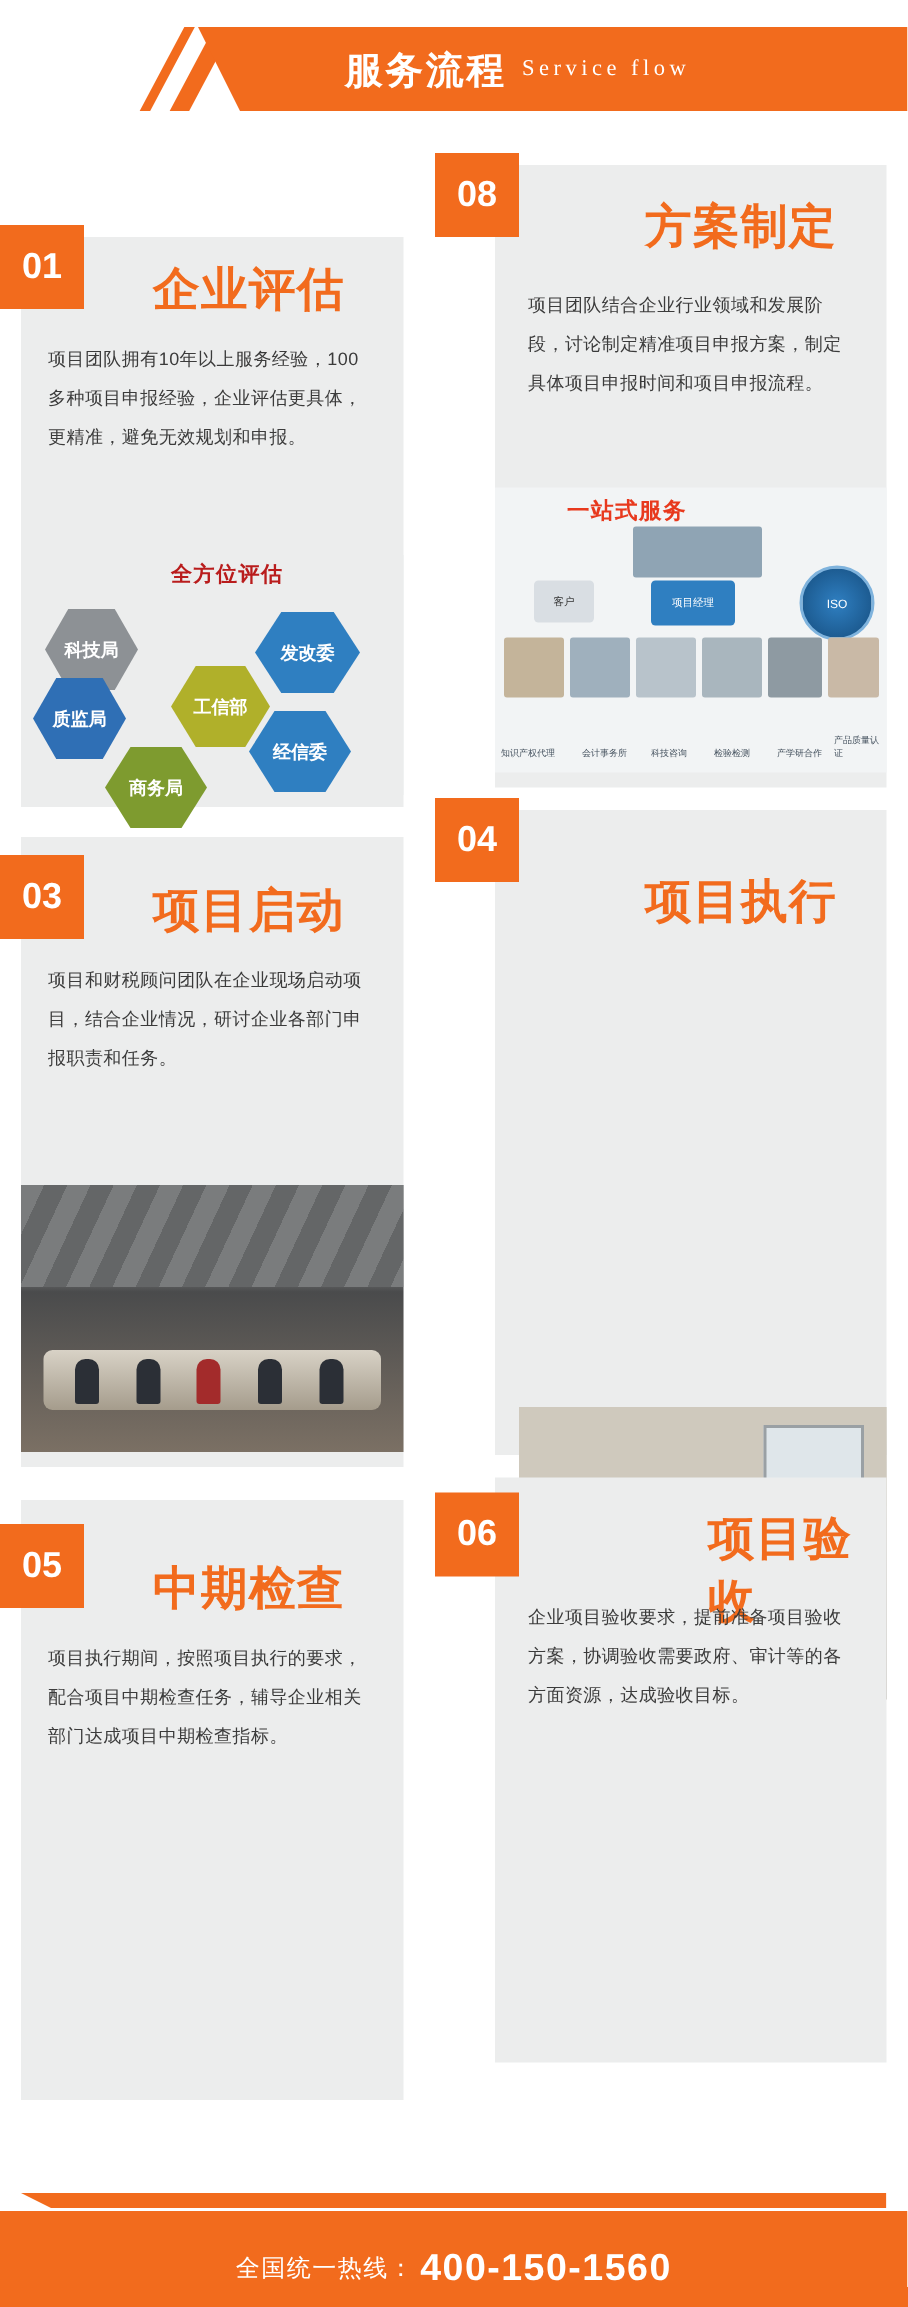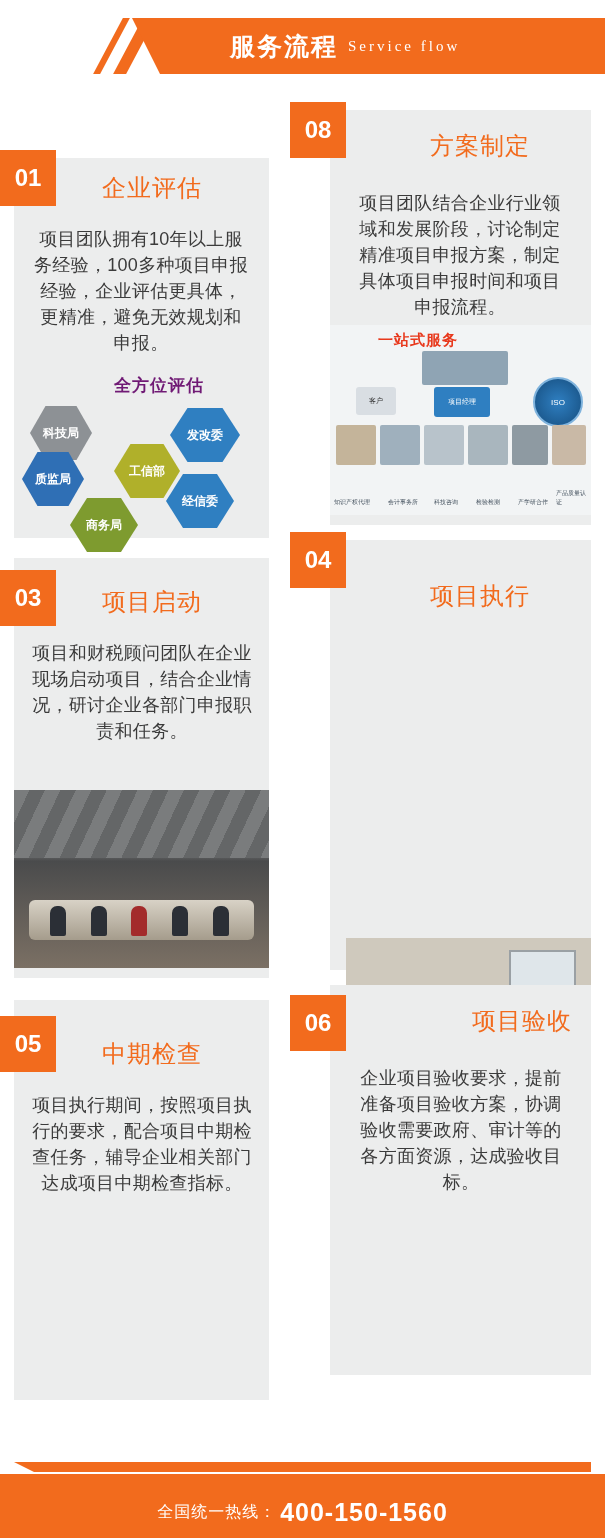--- a/index.html
+++ b/index.html
@@ -49,38 +49,37 @@
     width:56px;height:56px;
     background:#f26b1d;
     color:#ffffff;
     font-size:24px;font-weight:bold;
     display:flex;align-items:center;justify-content:center;
     font-family:"Liberation Sans",sans-serif;
   }
   .card-title{
     position:absolute;
     color:#f26b1d;
-    font-size:24px;font-weight:normal;letter-spacing:1px;
+    font-size:31px;font-weight:bold;letter-spacing:1px;
   }
   .card-text{
     position:absolute;
     color:#3b3b3b;
-    font-size:18px;
+    font-size:12px;
     line-height:26px;
     letter-spacing:0.3px;
-    text-align:center;
   }
 
   
   .photo{position:absolute;overflow:hidden;background:#9aa3a8;}
 
   
   .hexwrap{position:absolute;left:14px;top:370px;width:255px;height:160px;background:#eceded;}
   .hex-title{
-    position:absolute;left:100px;top:4px;font-size:17px;font-weight:bold;color:#701a75;
+    position:absolute;left:100px;top:4px;font-size:14px;font-weight:bold;color:#b91c1c;
     letter-spacing:1px;
   }
   .hex{
     position:absolute;width:62px;height:54px;
     display:flex;align-items:center;justify-content:center;
     color:#fff;font-size:12px;font-weight:bold;text-align:center;line-height:14px;
     clip-path:polygon(25% 0%,75% 0%,100% 50%,75% 100%,25% 100%,0% 50%);
   }
   .hex.g{background:#8d9195;}
   .hex.o{background:#ef7b22;}

